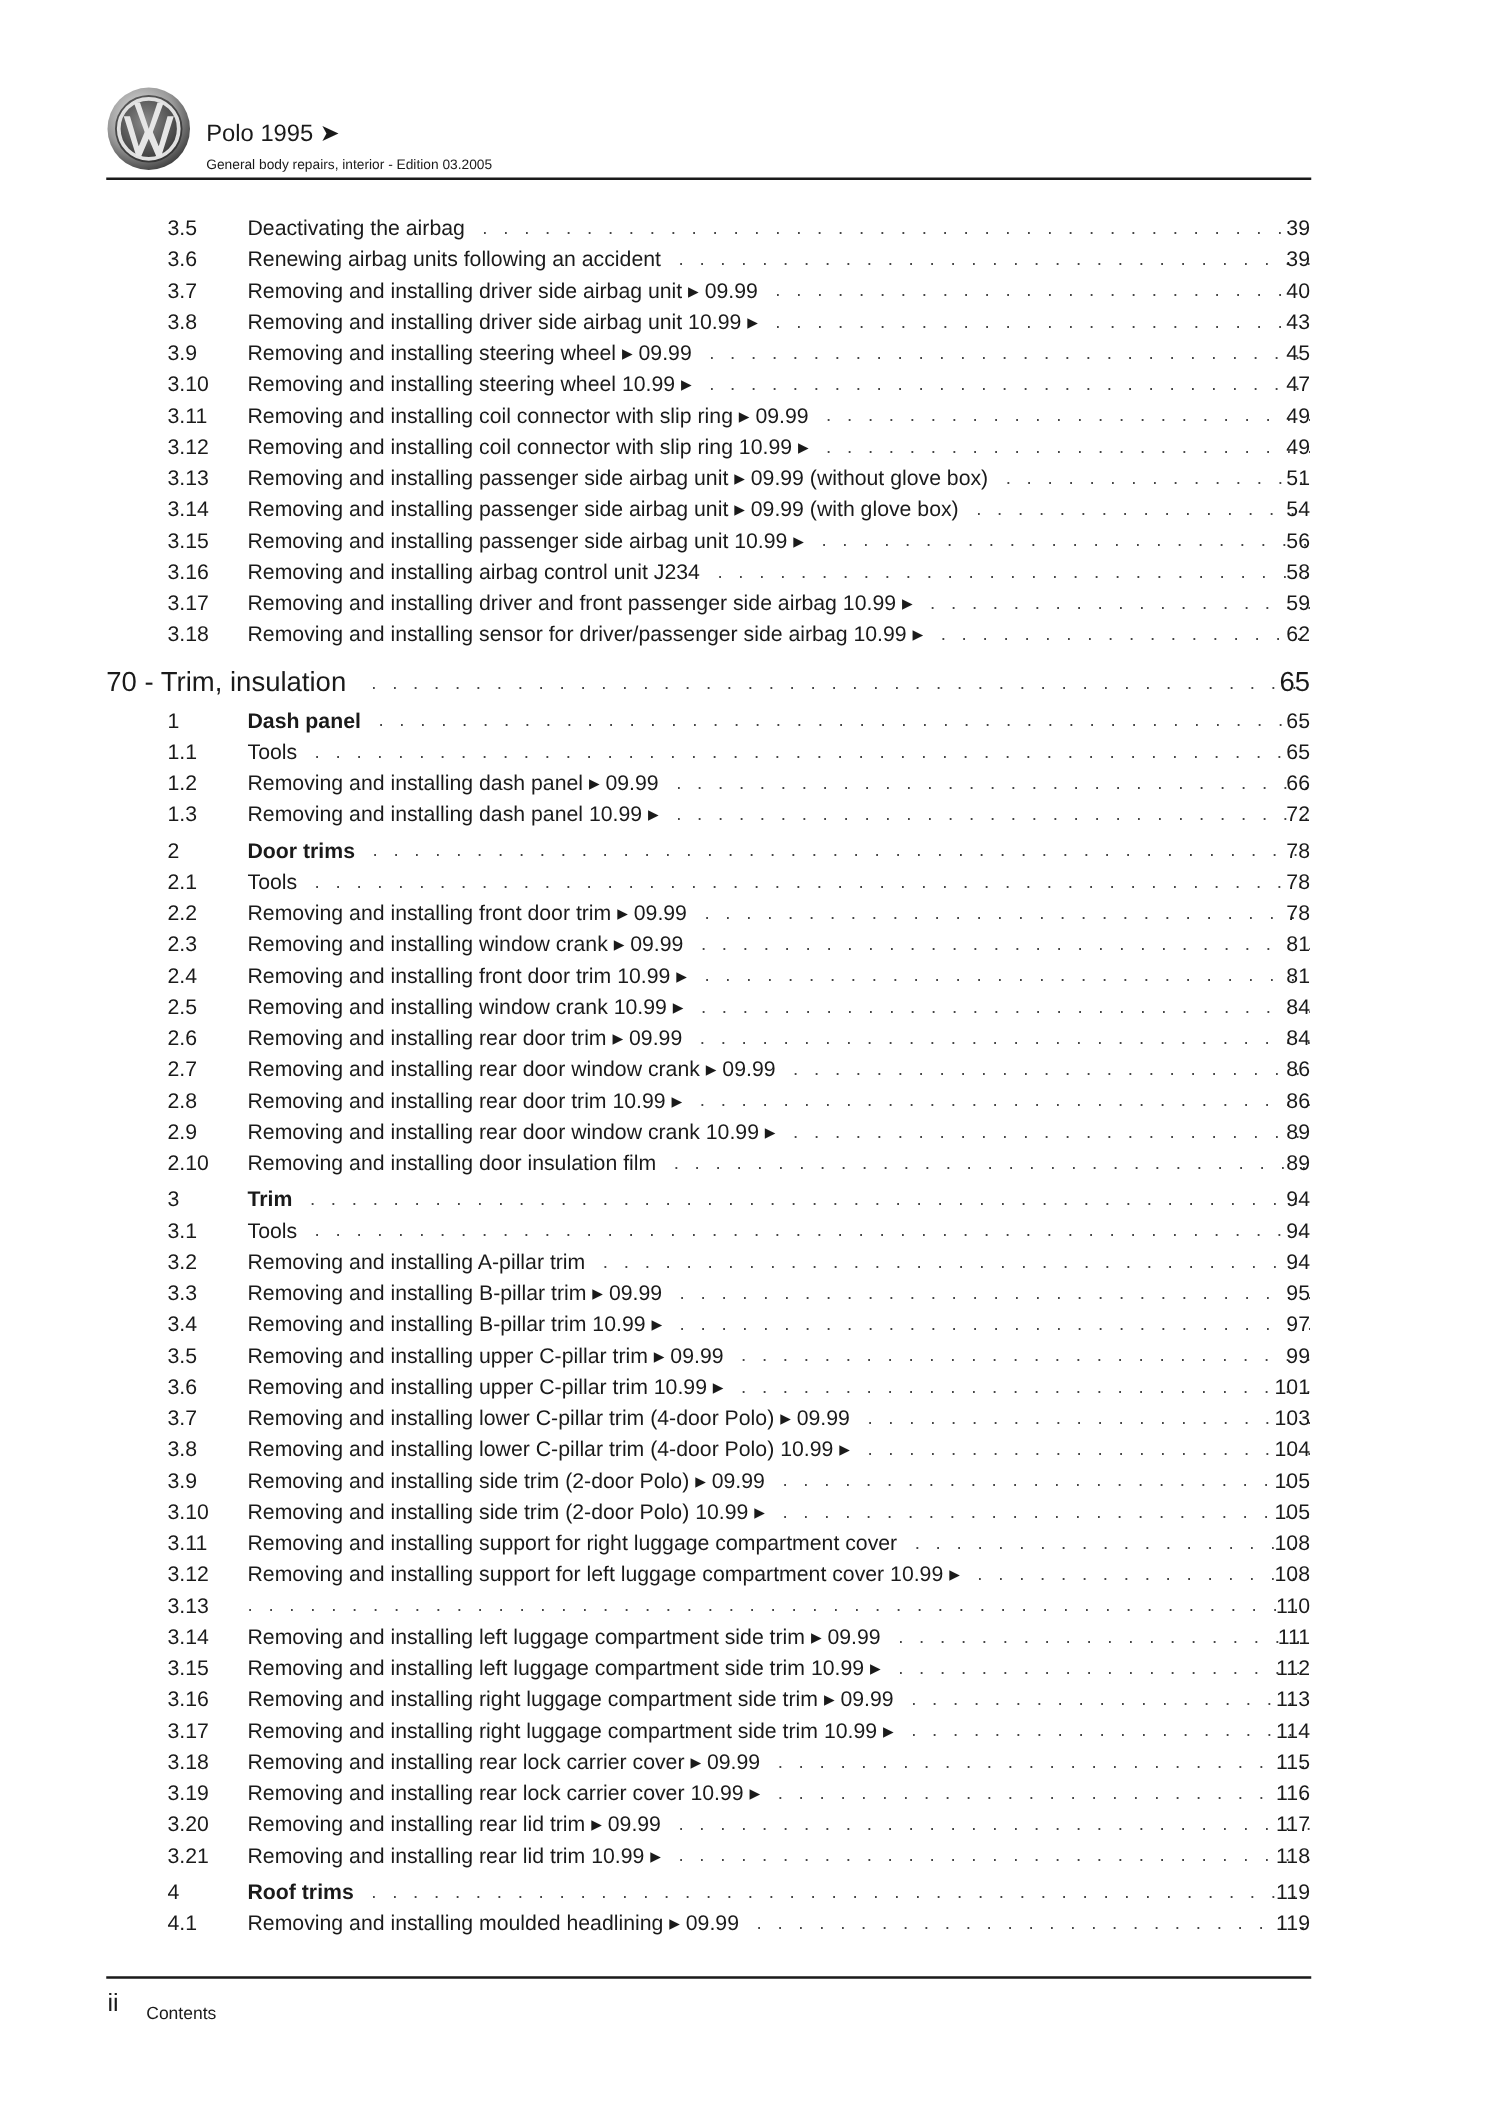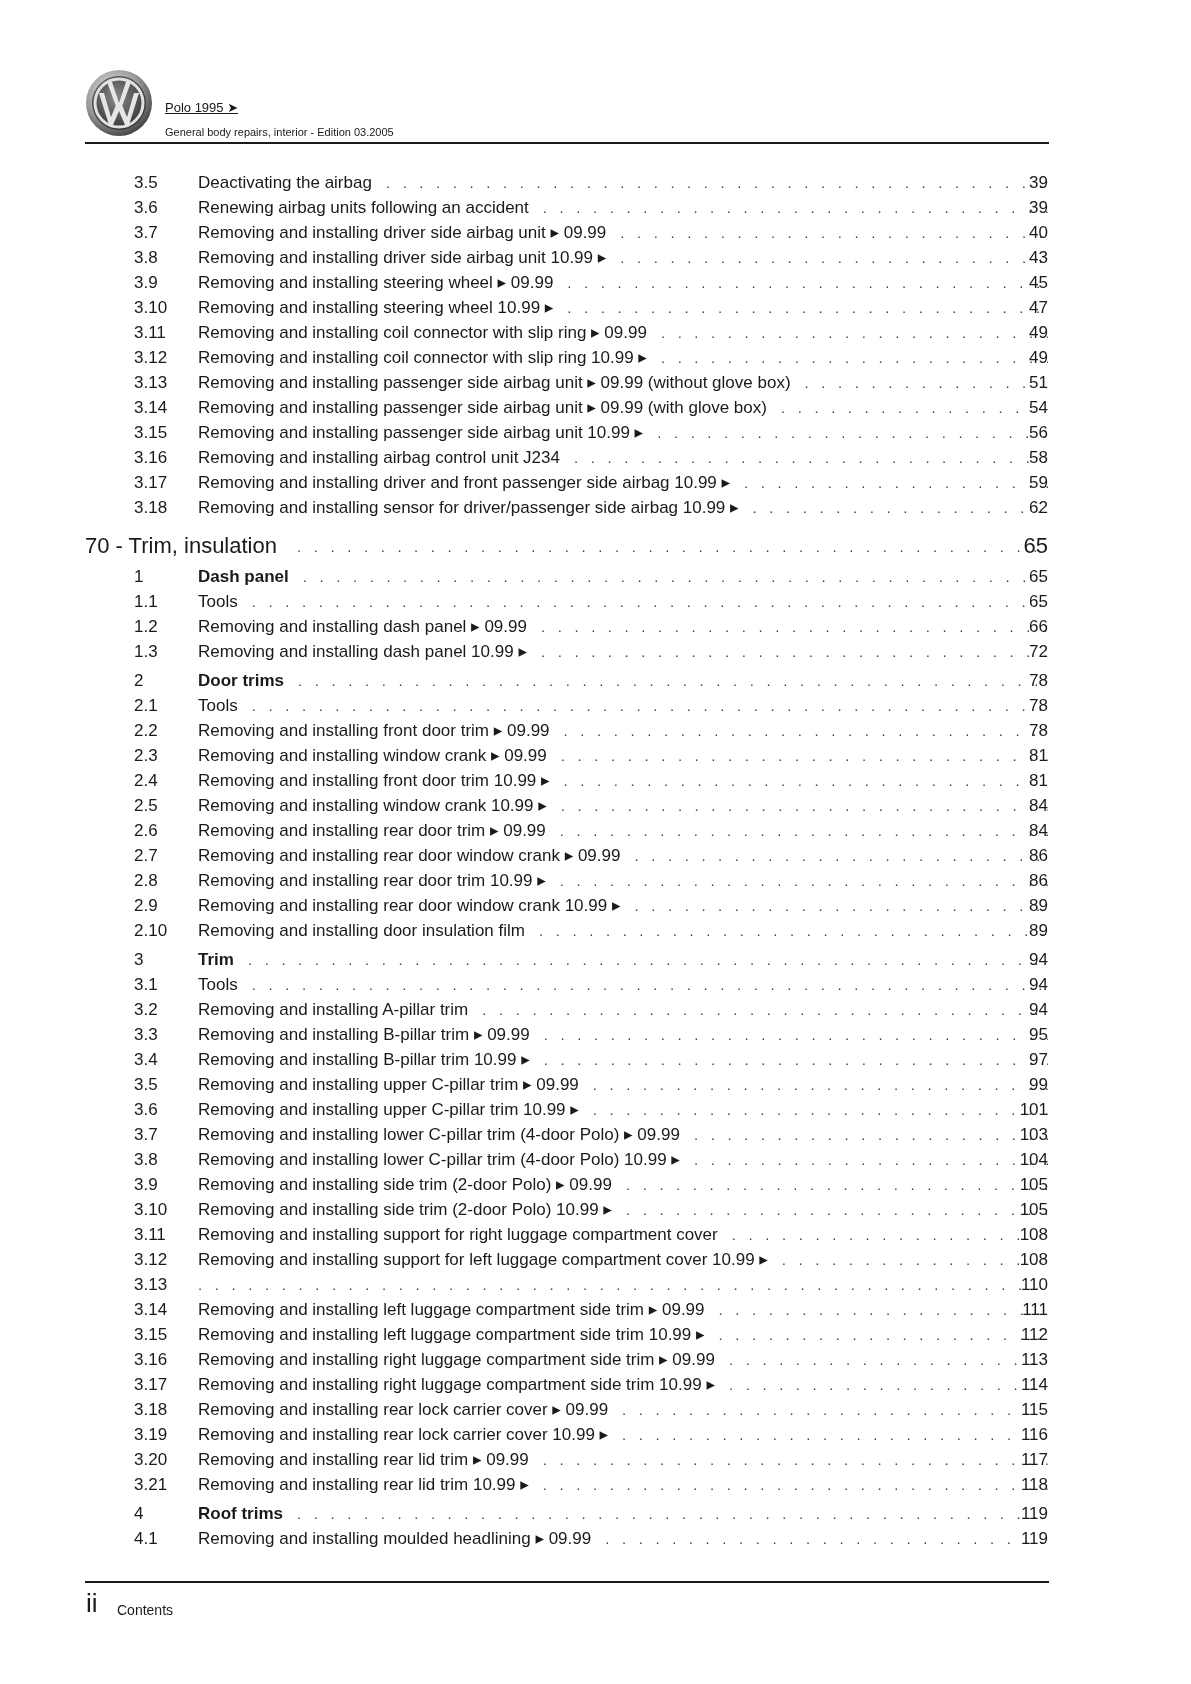--- a/index.html
+++ b/index.html
@@ -1,35 +1,35 @@
 <!DOCTYPE html>
 <html><head>
 <meta charset="utf-8">
 <style>
   html, body { margin:0; padding:0; background:#ffffff; }
   body { width:1191px; height:1684px; position:relative; overflow:hidden;
          font-family:"Liberation Sans", sans-serif; color:#1a1a1a; }
   .logo { position:absolute; left:85px; top:69px; width:68px; height:68px; }
-  .hdr1 { position:absolute; left:165px; top:98px; font-size:13px; line-height:20px;text-decoration:underline; }
+  .hdr1 { position:absolute; left:165px; top:98px; font-size:19px; line-height:20px; }
   .hdr2 { position:absolute; left:165px; top:122px; font-size:11px; line-height:20px; }
   .hline { position:absolute; left:85px; width:964px; height:2px; background:#1a1a1a; }
   .toc { position:absolute; left:0; top:0; width:1191px; }
   .row { position:absolute; left:0; width:1191px; height:25px; font-size:17px; line-height:25px; }
   .row .num { position:absolute; left:134px; }
   .row .title { position:absolute; left:198px; right:143px; display:flex; white-space:nowrap;text-align:center; }
   .row .title .t { flex:none; padding-right:14px; background:#fff; }
   .row .title .dots { flex:1; overflow:hidden; color:#444; letter-spacing:4.2px; font-size:15px; }
   .row .pg { position:absolute; right:143px; width:40px; text-align:right; }
   .row.bold .t { font-weight:bold; }
   .chap { position:absolute; left:0; width:1191px; height:30px; font-size:22px; line-height:30px; }
   .chap .title { position:absolute; left:85px; right:143px; display:flex; white-space:nowrap; }
   .chap .title .t { flex:none; padding-right:20px; }
   .chap .title .dots { flex:1; overflow:hidden; color:#444; letter-spacing:4.2px; font-size:15px; line-height:32px; }
   .chap .pg { position:absolute; right:143px; width:40px; text-align:right; }
-  .foot-num { position:absolute; left:86px; top:1588px; font-size:26px; line-height:30px; }
+  .foot-num { position:absolute; left:86px; top:1588px; font-size:20px; line-height:30px; }
   .foot-lbl { position:absolute; left:117px; top:1601px; font-size:14px; line-height:18px; }
 </style>
 </head>
 <body>
 
 <svg class="logo" viewBox="0 0 68 68">
   <defs>
     <radialGradient id="rg" cx="40%" cy="35%" r="70%">
       <stop offset="0%" stop-color="#e8e8e8"></stop>
       <stop offset="60%" stop-color="#9a9a9a"></stop>

